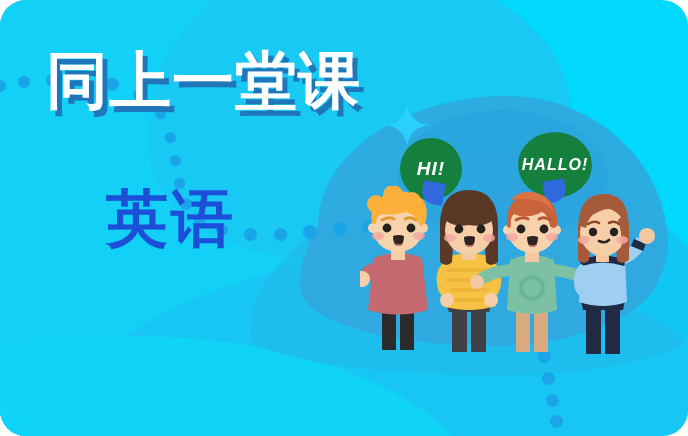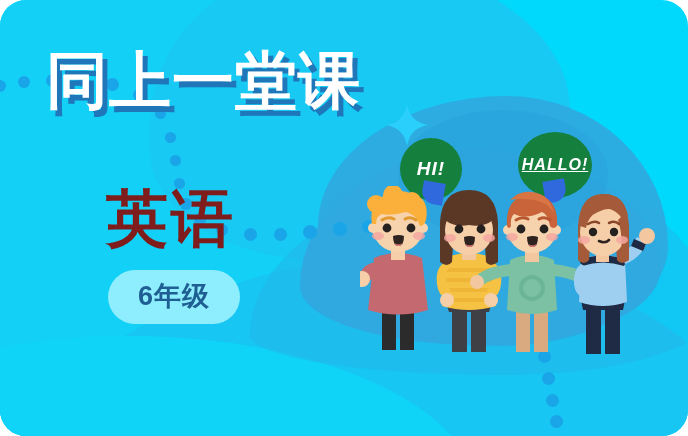--- a/index.html
+++ b/index.html
@@ -94,21 +94,21 @@
     letter-spacing:1px;
     line-height:1.05;
     text-shadow: 5px 6px 0 #1f76b8;
     white-space:nowrap;
   }
   .title-sub{
     position:absolute;
     left:106px; top:186px;
     font-size:62px;
     font-weight:bold;
-    color:#7f1d1d;
+    color:#1d4ed8;
     letter-spacing:3px;
     line-height:1.05;
     white-space:nowrap;
   }
   .grade-badge{
     position:absolute;
     left:108px; top:270px;
     padding:8px 30px 10px 30px;
     background:#8eeefd;
     border-radius:28px;
@@ -140,21 +140,20 @@
   }
   .bubble-hi{
     left:400px; top:138px;
     width:62px; height:62px;
     font-size:19px;
   }
   .bubble-hallo{
     left:518px; top:132px;
     width:74px; height:66px;
     font-size:16px;
-    text-decoration:underline;
   }
   .bubble-hallo::after{ left:auto; right:26px; border-radius:0 0 60% 0; transform:rotate(-10deg);}
   
   .kids{ position:absolute; left:360px; top:186px; width:320px; height:170px; }
   .kids svg{ display:block; }
 </style>
 </head>
 <body>
 
 <div id="card">
@@ -197,21 +196,20 @@
       <div class="dot" style="left: 333px; top: 222px; width: 14px; height: 14px; background: rgb(26, 165, 232);"></div>
       <div class="dot" style="left: 361.5px; top: 219.5px; width: 13px; height: 13px; background: rgb(26, 165, 232);"></div>
       <div class="dot" style="left: 537.5px; top: 349.5px; width: 13px; height: 13px; background: rgb(26, 165, 232);"></div>
       <div class="dot" style="left: 541.5px; top: 371.5px; width: 13px; height: 13px; background: rgb(26, 165, 232);"></div>
       <div class="dot" style="left: 545.5px; top: 393.5px; width: 13px; height: 13px; background: rgb(26, 165, 232);"></div>
       <div class="dot" style="left: 549.5px; top: 414.5px; width: 13px; height: 13px; background: rgb(26, 165, 232);"></div>
     </div>
 
   <div class="title-main">同上一堂课</div>
   <div class="title-sub">英语</div>
-  <div class="grade-badge">6年级</div>
 
   <div class="bubble bubble-hi">HI!</div>
   <div class="bubble bubble-hallo">HALLO!</div>
 
   <div class="kids">
     <svg width="320" height="170" viewBox="0 0 320 170">
       <defs>
         <clipPath id="cl1">
             <rect x="0" y="0" width="320" height="170"></rect>
           </clipPath>

